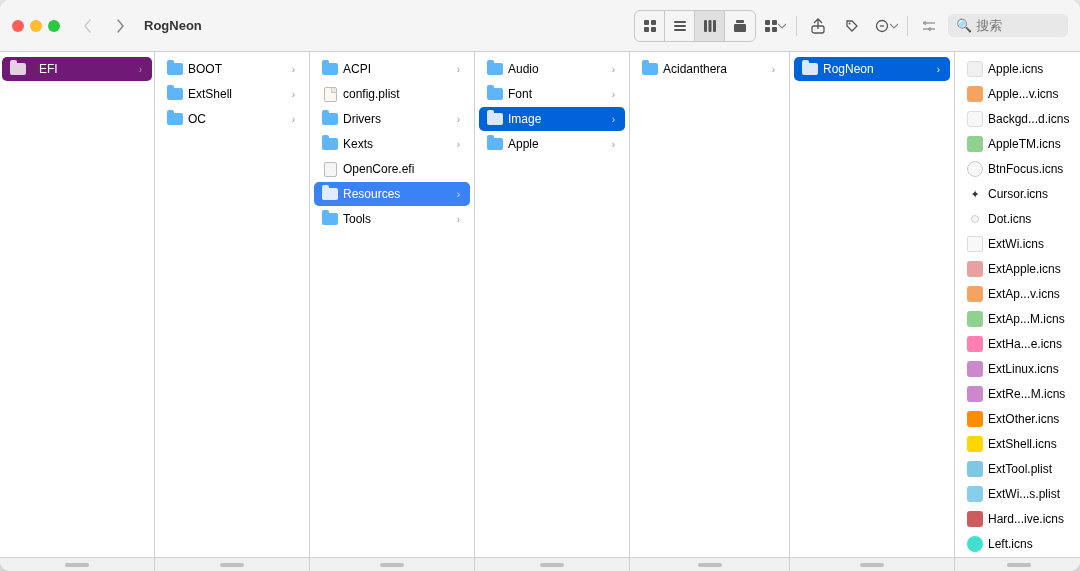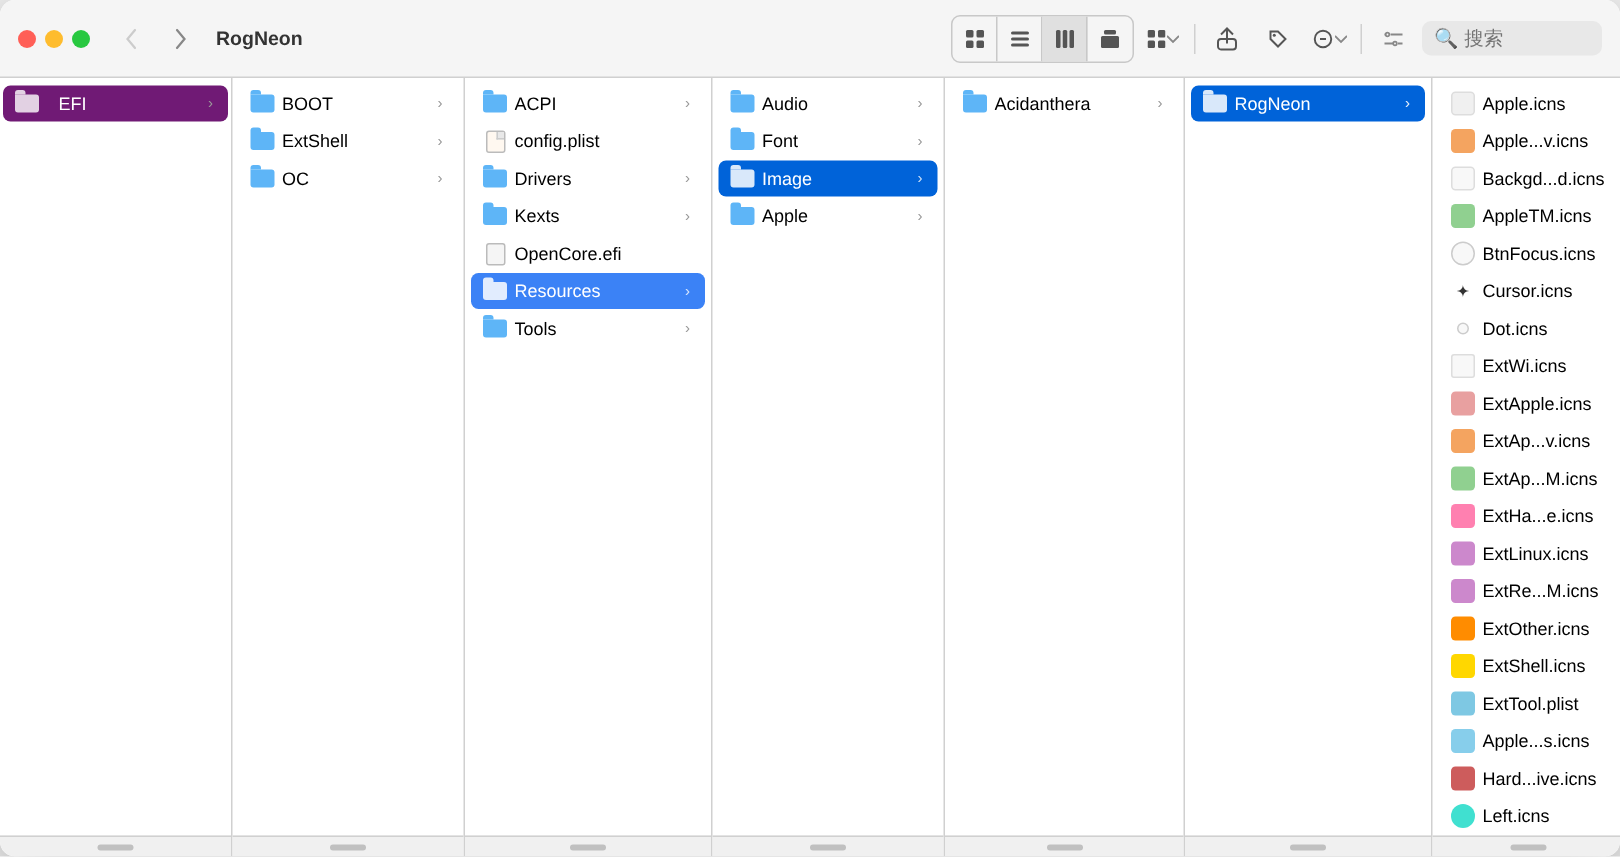--- a/index.html
+++ b/index.html
@@ -654,21 +654,21 @@
           <div class="item-icon">
             <div style="width:16px;height:16px;border-radius:3px;background:#7ec8e3;"></div>
           </div>
           <span class="item-label">ExtTool.plist</span>
         </div>
 
         <div class="finder-item">
           <div class="item-icon">
             <div style="width:16px;height:16px;border-radius:3px;background:#87ceeb;"></div>
           </div>
-          <span class="item-label">Apple...s.icns</span>
+          <span class="item-label">ExtWi...s.plist</span>
         </div>
 
         <div class="finder-item">
           <div class="item-icon">
             <div style="width:16px;height:16px;border-radius:3px;background:#cd5c5c;"></div>
           </div>
           <span class="item-label">Hard...ive.icns</span>
         </div>
 
         <div class="finder-item">

